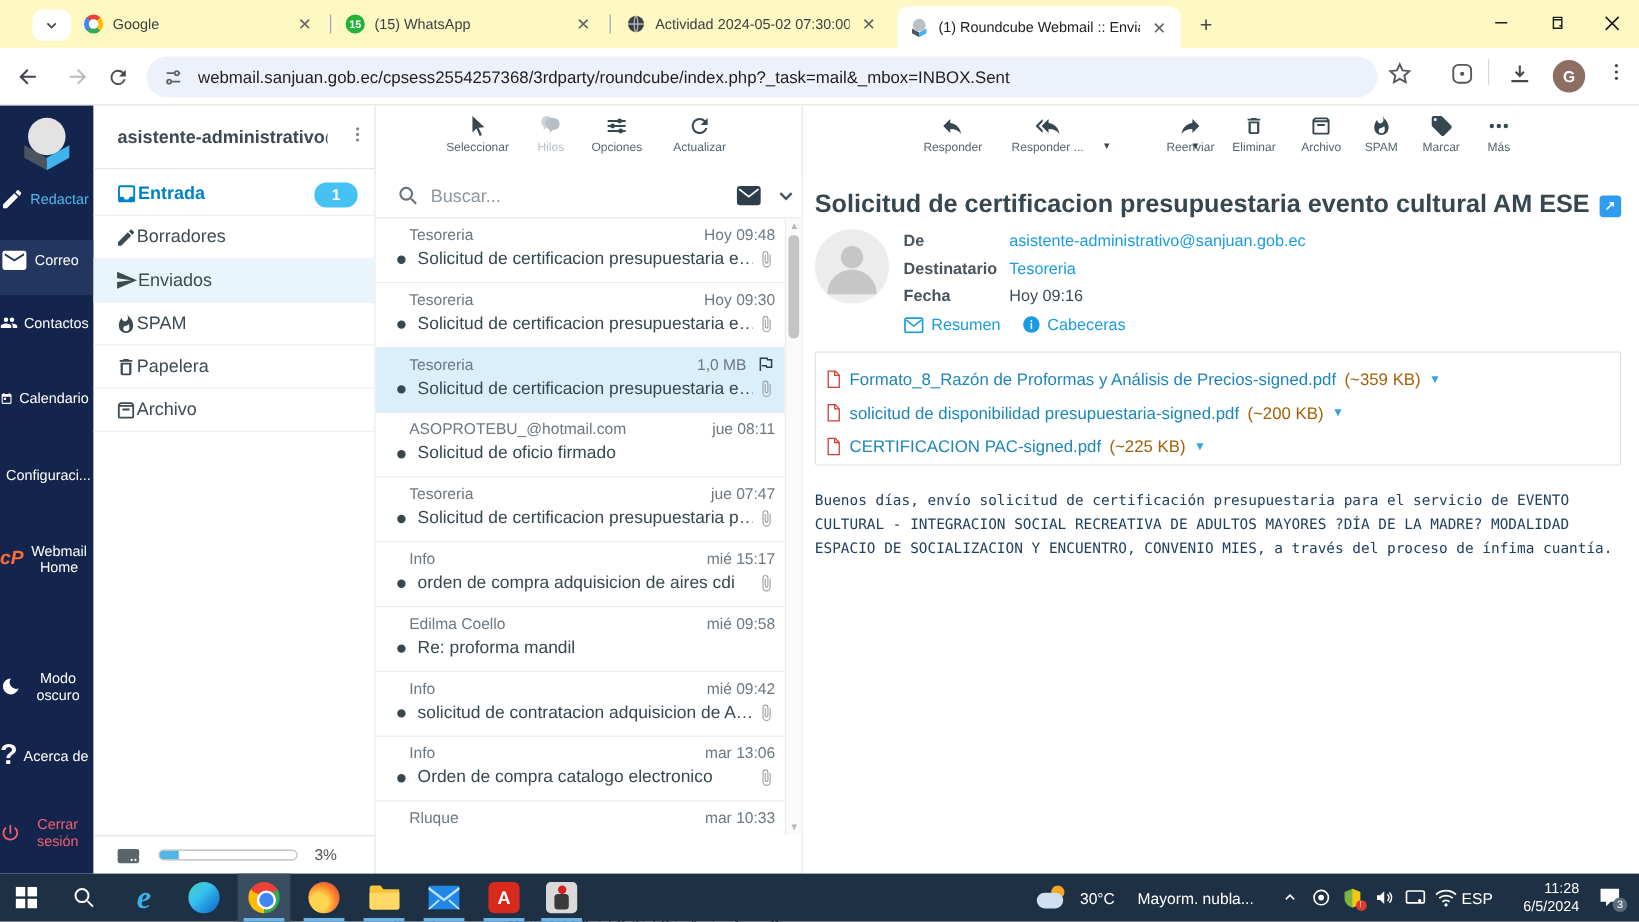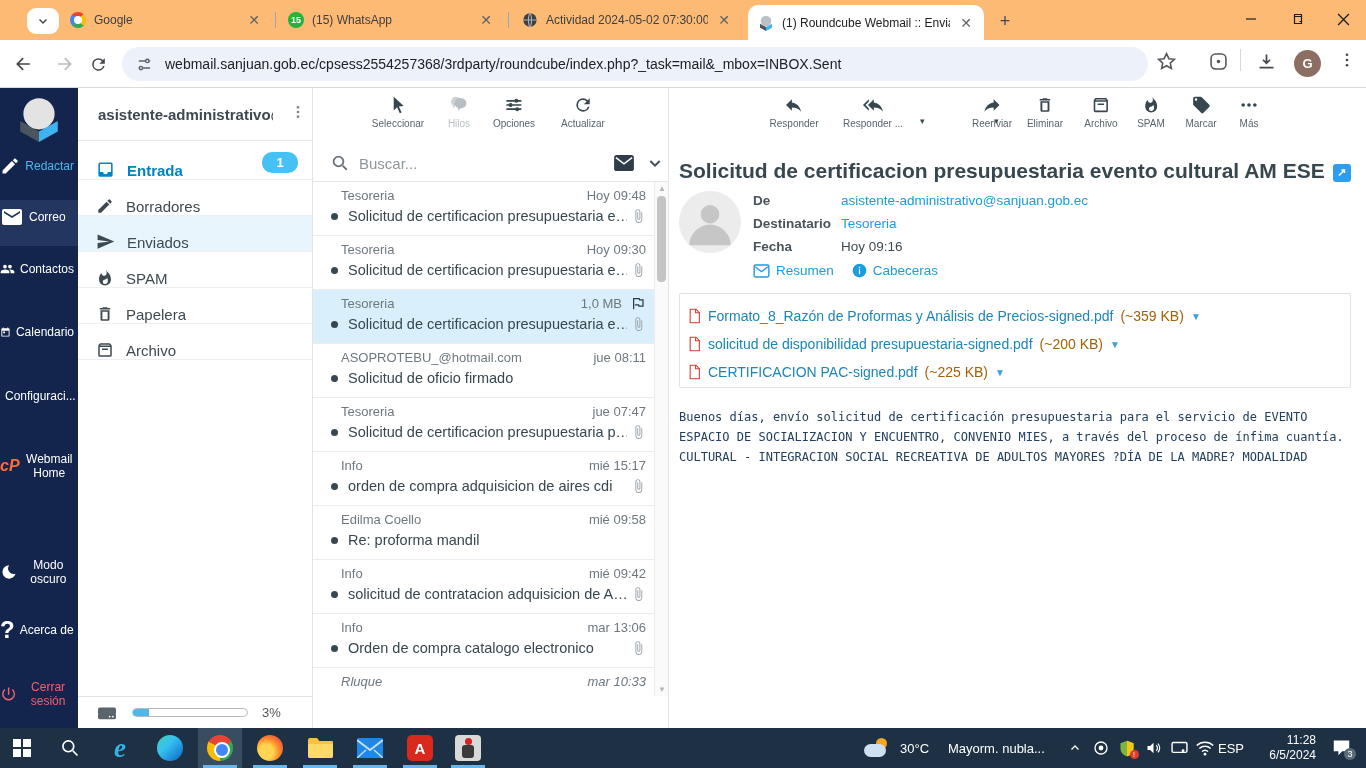--- a/index.html
+++ b/index.html
@@ -1,21 +1,21 @@
 <!DOCTYPE html>
 <html><head>
 <meta charset="utf-8">
 <style>
   * { margin:0; padding:0; box-sizing:border-box; }
   html,body { width:1366px; height:768px; overflow:hidden; font-family:"Liberation Sans", sans-serif; background:#fff; }
   .abs { position:absolute; }
   svg { display:block; }
 
   
-  #tabstrip { position:absolute; left:0; top:0; width:1366px; height:40px; background:#fdba74; }
+  #tabstrip { position:absolute; left:0; top:0; width:1366px; height:40px; background:#fef9c3; }
   .tab-search { position:absolute; left:27px; top:8px; width:32px; height:26px; background:#fff; border-radius:9px; display:flex; align-items:center; justify-content:center; color:#45494d; }
   .tab { position:absolute; top:0; height:40px; display:flex; align-items:center; padding:0 10px; font-size:12px; color:#3c4043; }
   .tab .title { flex:1; white-space:nowrap; overflow:hidden; text-overflow:clip; margin:0 8px; }
   .tab .close { width:16px; height:16px; display:flex; align-items:center; justify-content:center; color:#5f6368; font-size:14px; border-radius:50%; }
   .tab.active { background:#fff; border-radius:10px 10px 0 0; top:5px; height:35px; color:#202124; }
   .tab-sep { position:absolute; top:12px; width:1px; height:16px; background:#9ca6b5; }
   .favicon { width:16px; height:16px; flex:none; }
   .newtab { position:absolute; left:993px; top:9px; width:24px; height:24px; display:flex; align-items:center; justify-content:center; font-size:18px; color:#44474b; border-radius:50%; }
   .winctl { position:absolute; top:0; width:46px; height:38px; display:flex; align-items:center; justify-content:center; color:#1b1d1f; }
 
@@ -35,21 +35,21 @@
   .nav-item { position:absolute; left:0; width:74px; display:flex; flex-direction:row; align-items:center; gap:5px; color:#fff; }
   .nav-item .lbl { font-size:12px; text-align:center; line-height:14px; }
   .nav-active { position:absolute; left:0; width:78px; background:#22365f; }
 
   
   #foldercol { position:absolute; left:78px; top:0; width:235px; height:640px; background:#fff; }
   .acct { position:absolute; left:20px; top:18px; width:175px; font-size:15px; font-weight:bold; color:#3d4852; white-space:nowrap; overflow:hidden; }
   .kebab { position:absolute; left:212px; top:16px; color:#7d868d; }
   .hline { position:absolute; background:#e6e6e6; height:1px; }
   .vline { position:absolute; background:#e4e4e4; width:1px; }
-  .folder { position:absolute; left:0; width:234px; height:36px; display:flex; align-items:flex-end; padding-left:18px; gap:12px; font-size:15px; color:#3e4a52; border-bottom:1px solid #efefef; }
+  .folder { position:absolute; left:0; width:234px; height:36px; display:flex; align-items:center; padding-left:18px; gap:0; font-size:15px; color:#3e4a52; border-bottom:1px solid #efefef; }
   .folder.sel { background:#e9f5fc; }
   .folder.inbox { color:#0083c5; font-weight:bold; }
   .badge1 { position:absolute; right:14px; top:8px; width:36px; height:21px; background:#45c1f3; border-radius:10px; color:#fff; font-size:13px; font-weight:bold; display:flex; align-items:center; justify-content:center; }
   .quota { position:absolute; left:0; top:608px; width:234px; height:32px; border-top:1px solid #e3e3e3; display:flex; align-items:center; }
   .qtrack { width:116px; height:9px; border:1px solid #b9b9b9; border-radius:5px; margin-left:14px; background:#fff; overflow:hidden; }
   .qfill { width:14%; height:100%; background:#53b6ea; }
   .qpct { font-size:13px; color:#555; margin-left:14px; }
 
   
   #toolbar { position:absolute; left:313px; top:0; width:1053px; height:57px; background:#fff; }
@@ -581,21 +581,21 @@
         <div class="mr2">
             <span class="mdot"></span>
             <span class="subj">Orden de compra catalogo electronico</span>
             <span class="mclip">
               <svg width="15" height="16" viewBox="0 0 24 24" fill="currentColor">
                 <path d="M16.5 6v11.5a4 4 0 0 1-8 0V5a2.5 2.5 0 0 1 5 0v10.5a1 1 0 0 1-2 0V6H10v9.5a2.5 2.5 0 0 0 5 0V5a4 4 0 0 0-8 0v12.5a5.5 5.5 0 0 0 11 0V6z"></path>
               </svg>
             </span>
           </div>
       </div>
-      <div class="mrow" style="top:486px;font-style:italic;">
+      <div class="mrow" style="top:486px;">
         <div class="mr1">
             <span class="sender">Rluque</span>
             <span class="meta">mar 10:33</span>
           </div>
       </div>
     </div>
 
     <div id="lscroll">
       <span class="sarrow" style="top:2px;">▲</span>
       <div id="lthumb" style="top:14px;"></div>
@@ -673,22 +673,22 @@
             <path fill="none" stroke="#d63b2f" stroke-width="2" d="M14 1.5V8h7"></path>
           </svg>
         <span class="attname">CERTIFICACION PAC-signed.pdf</span>
         <span class="attsize">(~225 KB)</span>
         <span class="attcaret">▼</span>
       </div>
     </div>
 
     <div class="mbody">
       <div>Buenos días, envío solicitud de certificación presupuestaria para el servicio de EVENTO</div>
+      <div>CULTURAL - INTEGRACION SOCIAL RECREATIVA DE ADULTOS MAYORES ?DÍA DE LA MADRE? MODALIDAD</div>
       <div>ESPACIO DE SOCIALIZACION Y ENCUENTRO, CONVENIO MIES, a través del proceso de ínfima cuantía.</div>
-      <div>CULTURAL - INTEGRACION SOCIAL RECREATIVA DE ADULTOS MAYORES ?DÍA DE LA MADRE? MODALIDAD</div>
     </div>
   </div>
 </div>
 
 <div id="taskbar">
   <div class="tb-ico" style="left:0;">
     <svg width="18" height="18" viewBox="0 0 18 18">
         <rect x="0" y="0" width="8" height="8" fill="#fff"></rect>
         <rect x="10" y="0" width="8" height="8" fill="#fff"></rect>
         <rect x="0" y="10" width="8" height="8" fill="#fff"></rect>

